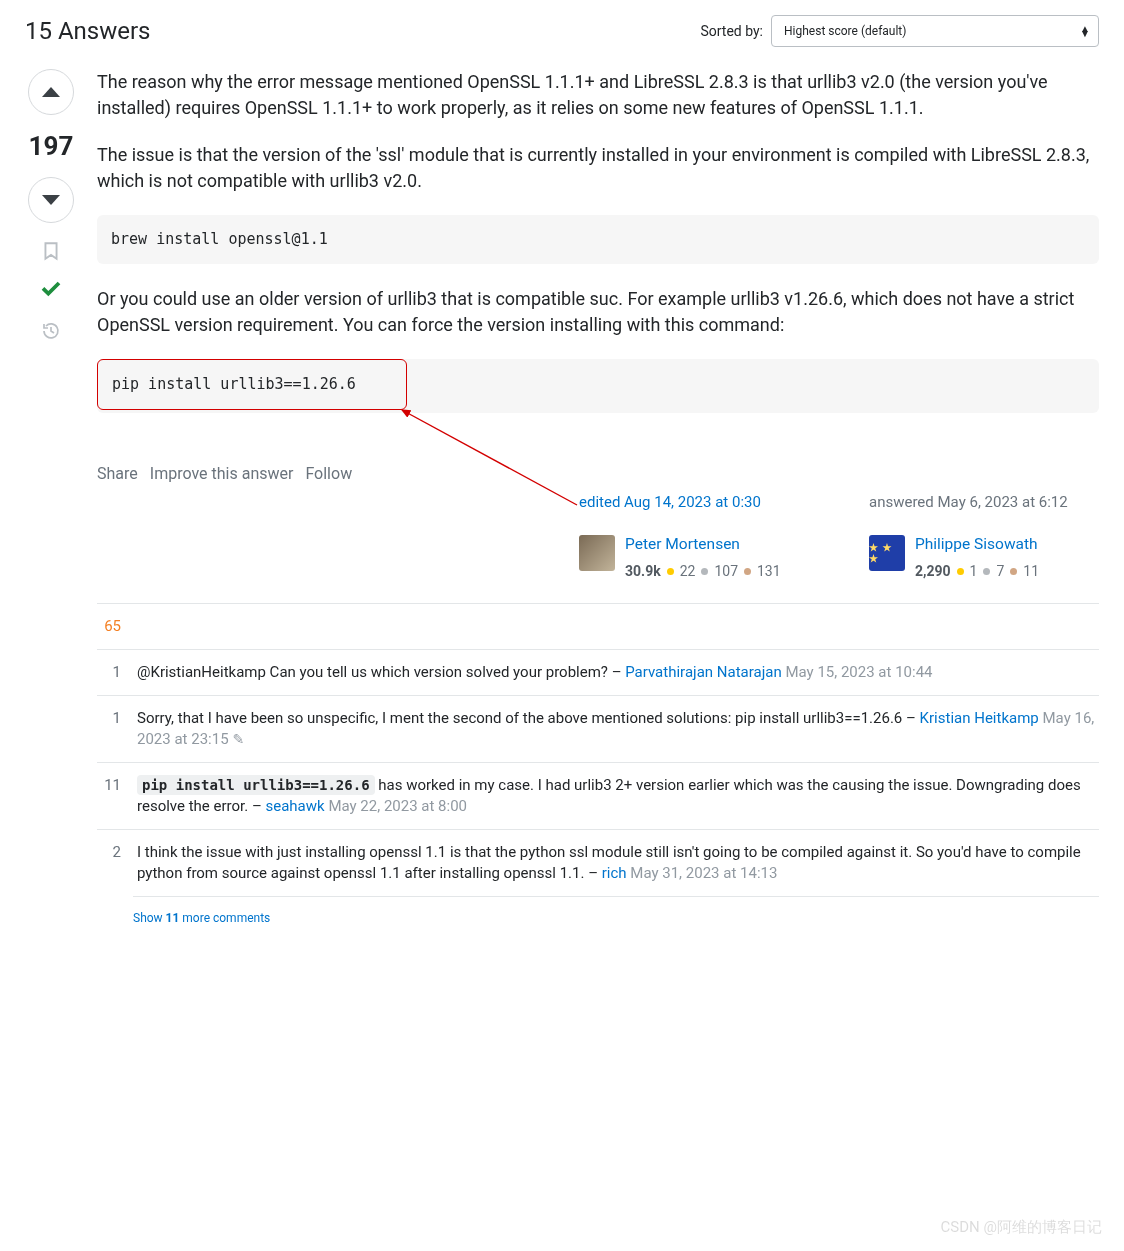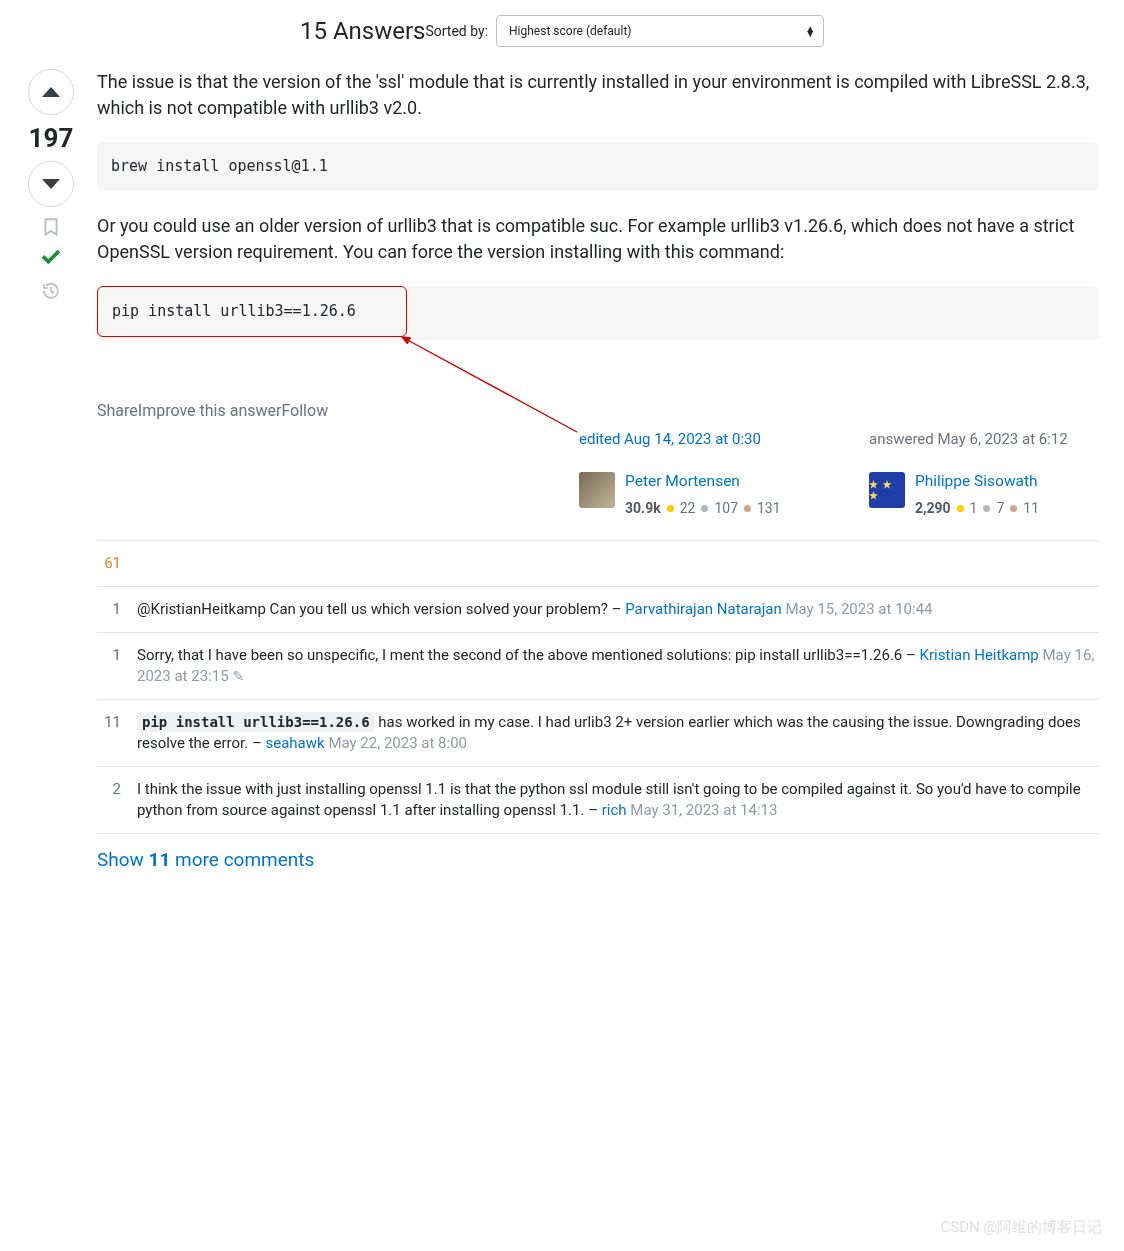--- a/index.html
+++ b/index.html
@@ -15,43 +15,43 @@
   }
   *{box-sizing:border-box;}
   body{
     margin:0;
     font-family:-apple-system,BlinkMacSystemFont,"Segoe UI",Roboto,Helvetica,Arial,sans-serif;
     font-size:15px;
     color:var(--fg);
     background:#fff;
   }
   .page{width:1124px;min-height:1251px;padding:15px 25px 30px 25px;position:relative;}
-  .header-row{display:flex;justify-content:center;align-items:center;margin-bottom:22px;}
+  .header-row{display:flex;justify-content:space-between;align-items:center;margin-bottom:22px;}
   .answers-title{font-size:24px;font-weight:400;margin:0;}
   .sort-wrap{display:flex;align-items:center;font-size:14px;color:#232629;}
   .sort-label{margin-right:8px;}
   .select-wrap{position:relative;border:1px solid #babfc4;border-radius:4px;background:#fff;display:flex;align-items:center;padding:8px 32px 8px 12px;min-width:328px;}
   .select-wrap .sel-text{font-size:12px;color:#232629;}
   .select-wrap .caret{position:absolute;right:8px;display:flex;flex-direction:column;line-height:5px;font-size:10px;color:#232629;}
   .layout{display:flex;gap:20px;}
-  .vote-col{width:52px;flex:none;display:flex;flex-direction:column;align-items:center;gap:8px;}
+  .vote-col{width:52px;flex:none;display:flex;flex-direction:column;align-items:center;gap:16px;}
   .vote-btn{width:46px;height:46px;border:1px solid #d6d9dc;border-radius:50%;background:#fff;display:flex;align-items:center;justify-content:center;}
   .tri-up,.tri-down{width:0;height:0;border-left:9px solid transparent;border-right:9px solid transparent;}
   .tri-up{border-bottom:10px solid #3b4045;}
   .tri-down{border-top:10px solid #3b4045;}
   .score{font-size:26px;font-weight:700;color:#232629;}
   .icon-btn{width:24px;height:24px;display:flex;align-items:center;justify-content:center;color:#babfc4;}
   .icon-btn svg{width:20px;height:20px;}
   .check-green{color:#2e7d32;}
   .check-green svg{width:42px;height:32px;}
   .content-col{flex:1;min-width:0;}
   .prose p{font-size:18px;line-height:1.42;margin:0 0 22px 0;color:#232629;}
   pre.code-block{background:var(--code-bg);border-radius:6px;padding:14px 14px;font-family:ui-monospace,SFMono-Regular,Menlo,Consolas,monospace;font-size:15px;line-height:1.4;overflow:auto;margin:0 0 22px 0;}
   .hl{border:1.5px solid #d30000;position:relative;}
-  .menu-row{display:flex;gap:0;font-size:16px;color:var(--muted);margin:38px 0 8px;}
+  .menu-row{display:flex;gap:12px;font-size:16px;color:var(--muted);margin:28px 0 8px;}
   .menu-row span{cursor:pointer;}
   .usercards{display:flex;justify-content:flex-end;gap:60px;margin-top:10px;}
   .ucard{min-width:230px;}
   .ucard .edit-line{font-size:15px;color:var(--muted);margin-bottom:24px;}
   .ucard .edit-line.link{color:var(--link);}
   .ucard-body{display:flex;gap:10px;}
   .avatar{width:36px;height:36px;border-radius:3px;background:#8899aa;}
   .avatar.euro{background:#1f3ea8;display:flex;align-items:center;justify-content:center;color:#ffd966;font-weight:700;font-size:10px;}
   .avatar.euro::before{content:"★ ★ ★";letter-spacing:1px;}
   .uinfo .uname{color:var(--link);font-size:15.5px;}
@@ -63,21 +63,21 @@
   .comment{display:flex;gap:16px;padding:12px 0;border-top:1px solid var(--border);font-size:15px;line-height:1.4;color:#232629;}
   .comment:first-child{border-top:1px solid var(--border);}
   .c-score{width:24px;text-align:right;color:#6a737c;flex:none;}
   .c-score.hot{color:var(--orange);}
   .c-body{flex:1;}
   .c-body .dash{color:#232629;}
   .c-body .author{color:var(--link);}
   .c-body .time{color:#9199a1;}
   .c-body code{background:#eef0f1;padding:2px 5px;border-radius:4px;font-family:ui-monospace,Menlo,Consolas,monospace;font-size:14px;font-weight:700;}
   .pencil{color:#9199a1;font-size:14px;margin-left:4px;}
-  .show-more{color:var(--link);padding:14px 0;border-top:1px solid var(--border);font-size:19px;}
+  .show-more{color:var(--link);padding:14px 0;border-top:1px solid var(--border);font-size:12px;margin-left:36px;}
   .watermark{position:absolute;bottom:14px;right:22px;color:rgba(0,0,0,.14);font-size:15px;}
   .annot-svg{position:absolute;pointer-events:none;}
 </style>
 </head>
 <body>
 
 <div class="page">
   <div class="header-row">
     <h2 class="answers-title">15 Answers</h2>
     <div class="sort-wrap">
@@ -110,20 +110,21 @@
       </div>
       <div class="icon-btn">
         <svg viewBox="0 0 20 20">
             <path fill="none" stroke="currentColor" stroke-width="1.7" d="M3 10a7 7 0 1 0 2-5M3 3v4h4M10 6v4l3 2"></path>
           </svg>
       </div>
     </div>
 
     <div class="content-col">
       <div class="prose">
+        <p>The reason why the error message mentioned OpenSSL 1.1.1+ and LibreSSL 2.8.3 is that urllib3 v2.0 (the version you've installed) requires OpenSSL 1.1.1+ to work properly, as it relies on some new features of OpenSSL 1.1.1.</p>
         <p>The issue is that the version of the 'ssl' module that is currently installed in your environment is compiled with LibreSSL 2.8.3, which is not compatible with urllib3 v2.0.</p>
         <pre class="code-block">brew install openssl@1.1</pre>
         <p>Or you could use an older version of urllib3 that is compatible suc. For example urllib3 v1.26.6, which does not have a strict OpenSSL version requirement. You can force the version installing with this command:</p>
         <div style="position:relative;">
           <pre class="code-block hl" id="hlcode" style="display:inline-block;min-width:310px;">pip install urllib3==1.26.6</pre>
           <div style="background:var(--code-bg);position:absolute;left:0;right:0;top:0;height:54px;z-index:-1;border-radius:6px;"></div>
           <svg class="annot-svg" style="left:300px;top:46px;" width="200" height="110">
             <defs>
                 <marker id="ah" markerWidth="8" markerHeight="8" refX="6" refY="3" orient="auto">
                   <path d="M0,0 L7,3 L0,6 z" fill="#d30000"></path>
@@ -174,21 +175,21 @@
                 <span class="badge-dot dot-bronze"></span>
                   <span>11</span>
               </div>
             </div>
           </div>
         </div>
       </div>
 
       <div class="comments" id="comments">
           <div class="comment">
-            <div class="c-score hot">61</div>
+            <div class="c-score hot">65</div>
           </div>
           <div class="comment">
             <div class="c-score">1</div>
             <div class="c-body">@KristianHeitkamp Can you tell us which version solved your problem? <span class="dash">– </span><span class="author">Parvathirajan Natarajan</span> <span class="time">May 15, 2023 at 10:44</span></div>
           </div>
           <div class="comment">
             <div class="c-score">1</div>
             <div class="c-body">Sorry, that I have been so unspecific, I ment the second of the above mentioned solutions: pip install urllib3==1.26.6 <span class="dash">– </span><span class="author">Kristian Heitkamp</span> <span class="time">May 16, 2023 at 23:15</span><span class="pencil">✎</span></div>
           </div>
           <div class="comment">

